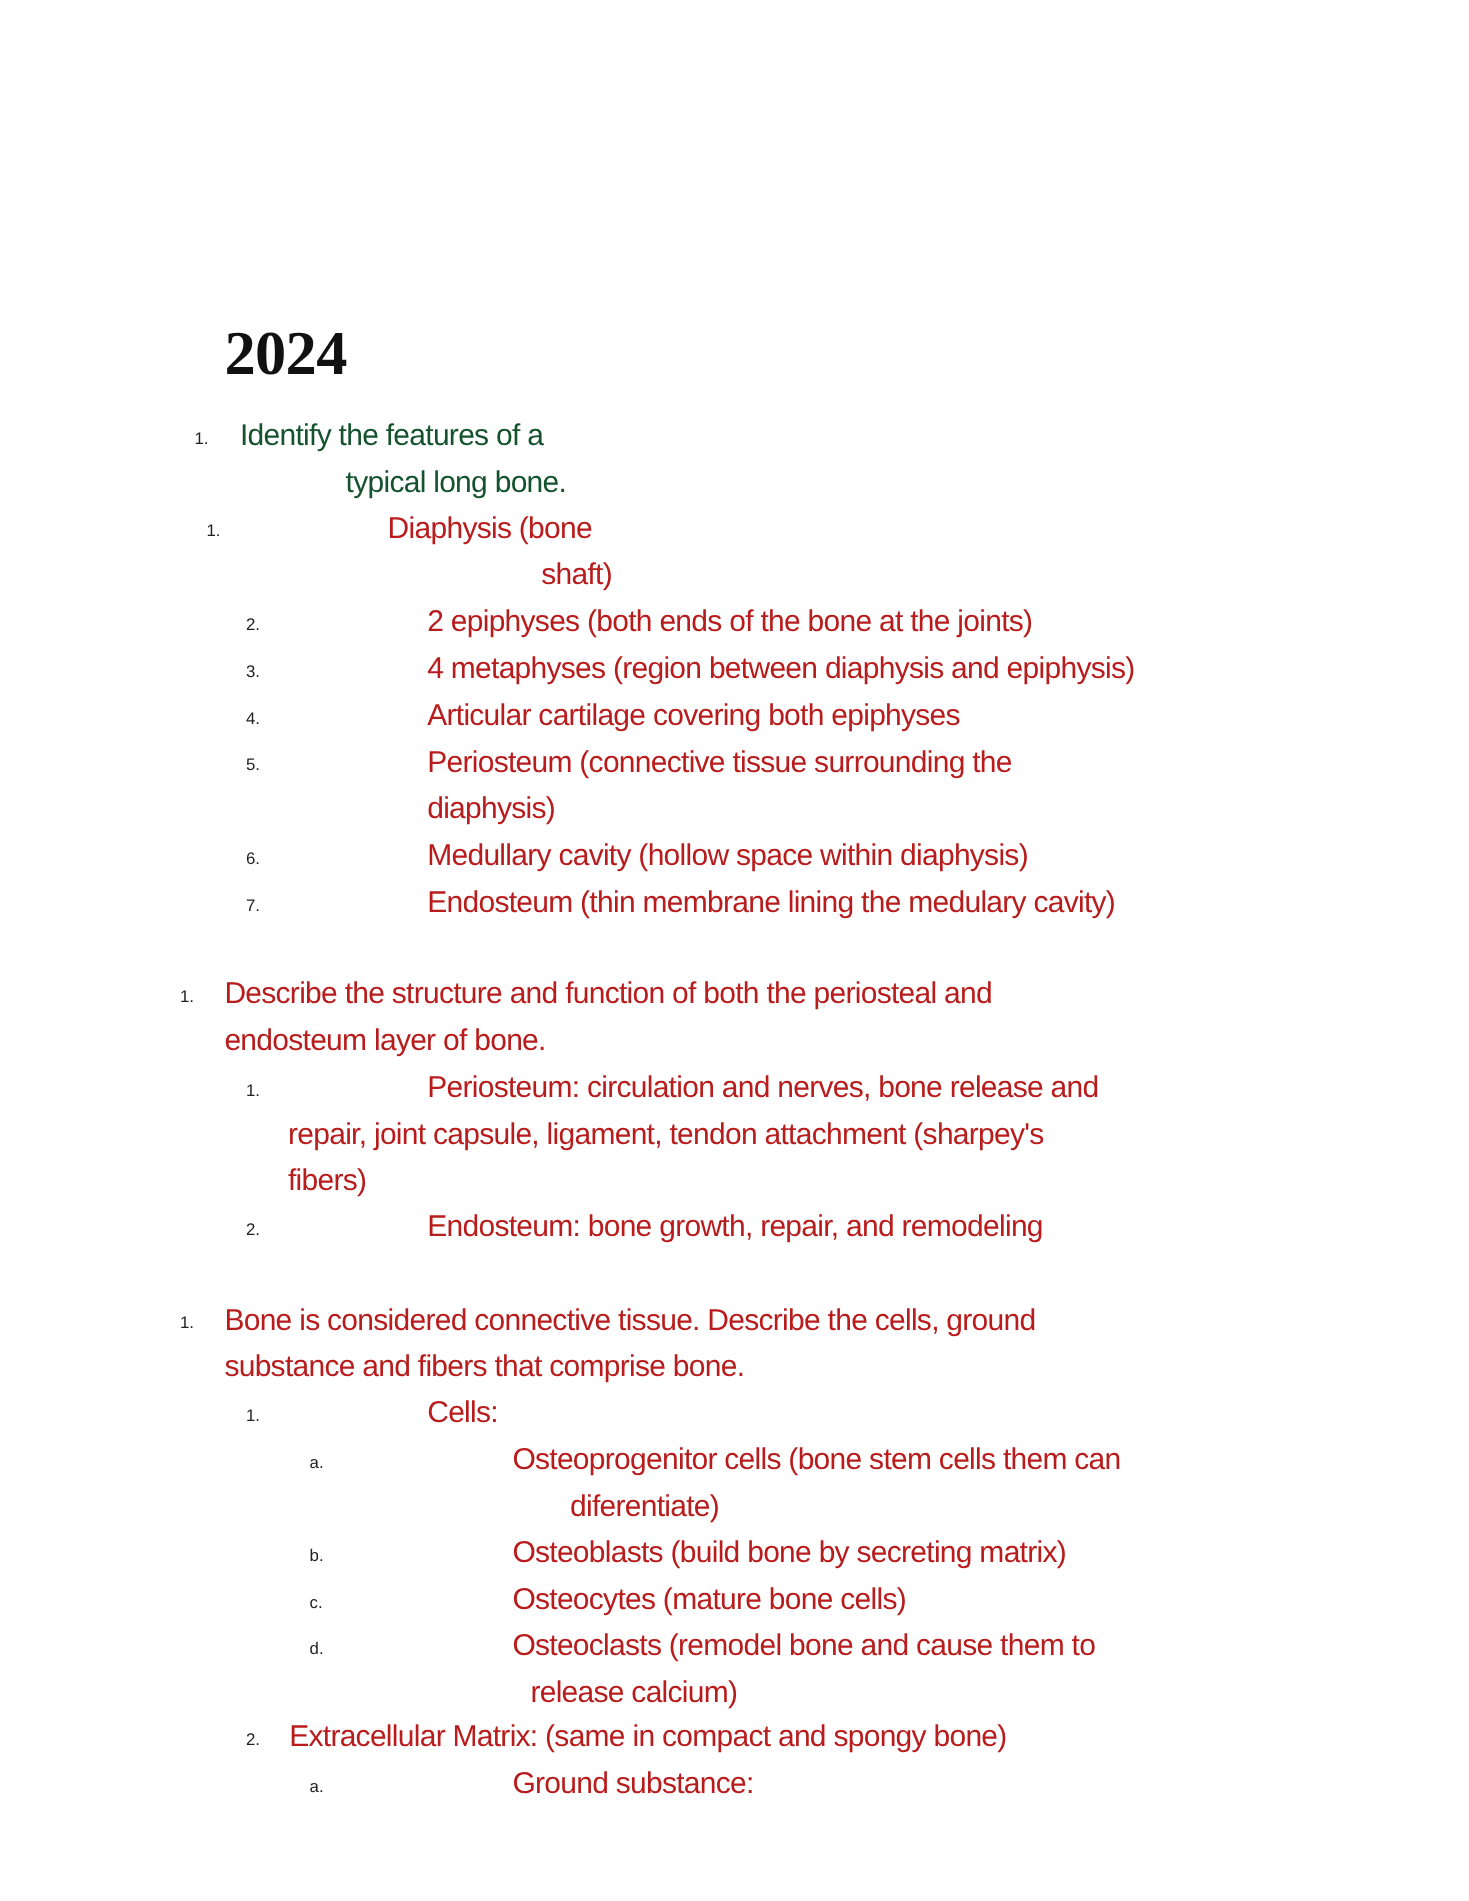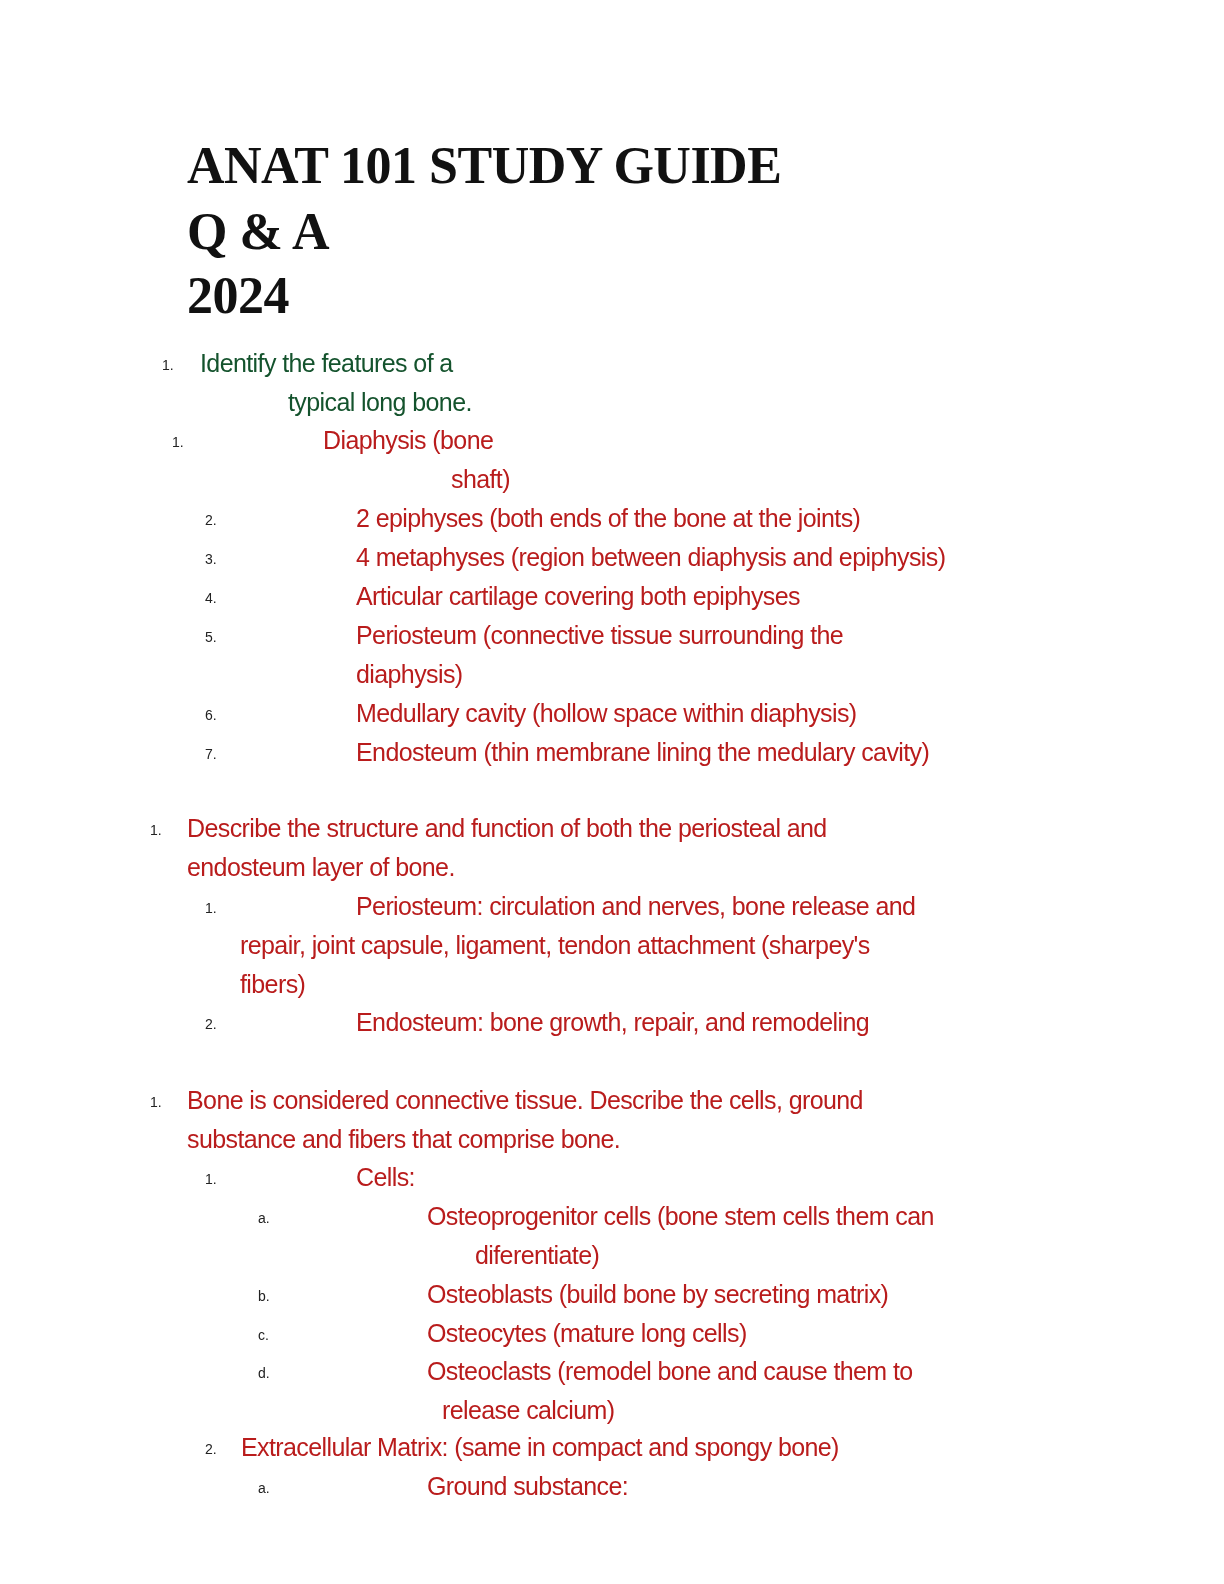--- a/index.html
+++ b/index.html
@@ -22,22 +22,20 @@
       font-family: "Liberation Sans", "DejaVu Sans", sans-serif;
       font-size: 14px; line-height: 32px; color: #222222;
     }
     .gray { color: #14532d; }
   </style>
 </head>
 <body>
 
 <div class="page">
 
-  <div class="title" style="top:136px;">ANAT 101 STUDY GUIDE</div>
-  <div class="title" style="top:202px;">Q &amp; A</div>
   <div class="title" style="top:266px;">2024</div>
 
   <div>
     <span class="num" style="left:162px; top:349px;">1.</span>
     <span class="line gray" style="left:200px; top:347px;">Identify the features of a</span>
     <span class="line gray" style="left:288px; top:386px;">typical long bone.</span>
 
     <span class="num" style="left:172px; top:426px;">1.</span>
     <span class="line" style="left:323px; top:424px;">Diaphysis (bone</span>
     <span class="line" style="left:451px; top:463px;">shaft)</span>
@@ -85,21 +83,21 @@
     <span class="line" style="left:356px; top:1161px;">Cells:</span>
 
     <span class="num" style="left:258px; top:1202px;">a.</span>
     <span class="line" style="left:427px; top:1200px;">Osteoprogenitor cells (bone stem cells them can</span>
     <span class="line" style="left:427px; top:1239px;margin-left:48px;">diferentiate)</span>
 
     <span class="num" style="left:258px; top:1280px;">b.</span>
     <span class="line" style="left:427px; top:1278px;">Osteoblasts (build bone by secreting matrix)</span>
 
     <span class="num" style="left:258px; top:1319px;">c.</span>
-    <span class="line" style="left:427px; top:1317px;">Osteocytes (mature long cells)</span>
+    <span class="line" style="left:427px; top:1317px;">Osteocytes (mature bone cells)</span>
 
     <span class="num" style="left:258px; top:1357px;">d.</span>
     <span class="line" style="left:427px; top:1355px;">Osteoclasts (remodel bone and cause them to</span>
     <span class="line" style="left:442px; top:1394px;">release calcium)</span>
 
     <span class="num" style="left:205px; top:1433px;">2.</span>
     <span class="line" style="left:241px; top:1431px;">Extracellular Matrix: (same in compact and spongy bone)</span>
 
     <span class="num" style="left:258px; top:1472px;">a.</span>
     <span class="line" style="left:427px; top:1470px;">Ground substance:</span>

